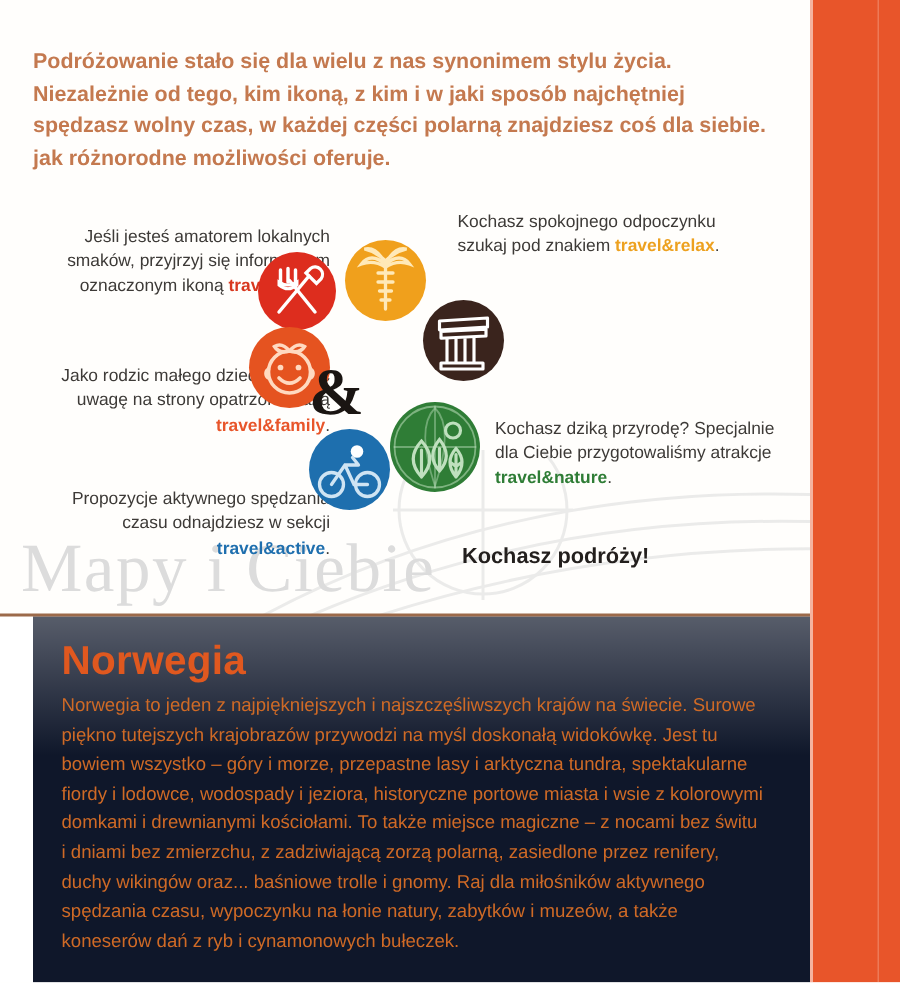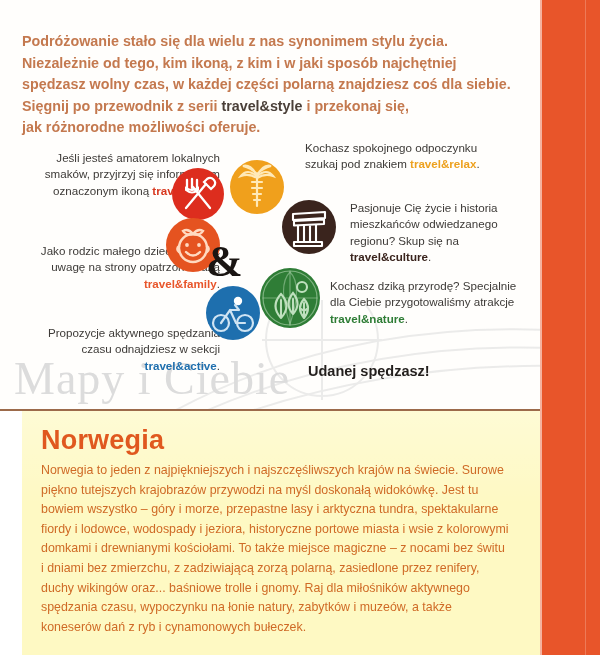--- a/index.html
+++ b/index.html
@@ -94,21 +94,21 @@
 
   
   .rule{
     position:absolute;left:0;top:409px;width:540px;height:2px;
     background:#9c6a4a;z-index:7;
   }
 
   
   .norway{
     position:absolute;left:22px;top:411px;width:518px;height:244px;
-    background:#fef9c3;z-index:5;overflow:hidden;
+    background:#0f172a;z-index:5;overflow:hidden;
   }
   .norway:before{
     content:"";position:absolute;inset:0;
     background:linear-gradient(180deg,rgba(255,255,255,.30),rgba(255,255,255,0) 38%);
     pointer-events:none;
   }
   .norway h1{
     margin:0;position:absolute;left:19px;top:14px;
     font-size:27px;font-weight:700;color:#e0581f;letter-spacing:.2px;
   }
@@ -136,37 +136,35 @@
         <path d="M-20,160 Q180,62 410,66"></path>
       </g>
       <circle cx="172" cy="40" r="56" fill="none" stroke="#dcdcdc" stroke-width="2"></circle>
       <path d="M172,-20 L172,100 M112,40 L232,40" stroke="#dcdcdc" stroke-width="2" fill="none"></path>
     </svg>
 
     <div class="intro">
       <div>Podróżowanie stało się dla wielu z nas synonimem stylu życia.</div>
       <div>Niezależnie od tego, kim ikoną, z kim i w jaki sposób najchętniej</div>
       <div>spędzasz wolny czas, w każdej części polarną znajdziesz coś dla siebie.</div>
-      <div><span>Sięgnij po przewodnik z serii </span><b>travel&amp;style</b><span> i przekonaj się,</span></div>
       <div>jak różnorodne możliwości oferuje.</div>
     </div>
 
     <div class="blurb" id="blurb-food"><span>Jeśli jesteś amatorem lokalnych smaków, przyjrzyj się informacjom oznaczonym ikoną </span><span class="t-food">travel&amp;food</span><span>.</span></div>
 
     <div class="blurb" id="blurb-family"><span>Jako rodzic małego dziecka, zwróć uwagę na strony opatrzone frazą </span><span class="t-family">travel&amp;family</span><span>.</span></div>
 
     <div class="blurb" id="blurb-active"><span>Propozycje aktywnego spędzania czasu odnajdziesz w sekcji </span><span class="t-active">travel&amp;active</span><span>.</span></div>
 
     <div class="blurb" id="blurb-relax"><span>Kochasz spokojnego odpoczynku szukaj pod znakiem </span><span class="t-relax">travel&amp;relax</span><span>.</span></div>
 
-    <div class="blurb" id="blurb-culture"><span>Pasjonuje Cię życie i historia mieszkańców odwiedzanego regionu? Skup się na </span><span class="t-culture">travel&amp;culture</span><span>.</span></div>
 
     <div class="blurb" id="blurb-nature"><span>Kochasz dziką przyrodę? Specjalnie dla Ciebie przygotowaliśmy atrakcje </span><span class="t-nature">travel&amp;nature</span><span>.</span></div>
 
-    <div class="farewell">Udanej spędzasz!</div>
+    <div class="farewell">Kochasz podróży!</div>
 
     <div class="cluster">
 
       <div class="circ c-food">
         <svg viewBox="0 0 52 52" fill="none" stroke="#fff" stroke-width="2.3" stroke-linecap="round">
           <path d="M14 40 L34 16"></path>
           <path d="M32 14 l3 -3 a5 5 0 0 1 7 7 l-3 3 z" stroke-width="2.2"></path>
           <path d="M38 40 L21 19"></path>
           <path d="M15 12 L15 21 M20 11 L20 20 M25 12 L25 21"></path>
           <path d="M14 20 q6 4 12 0 l0 2 q-6 5 -12 0 z" stroke-width="2"></path>

